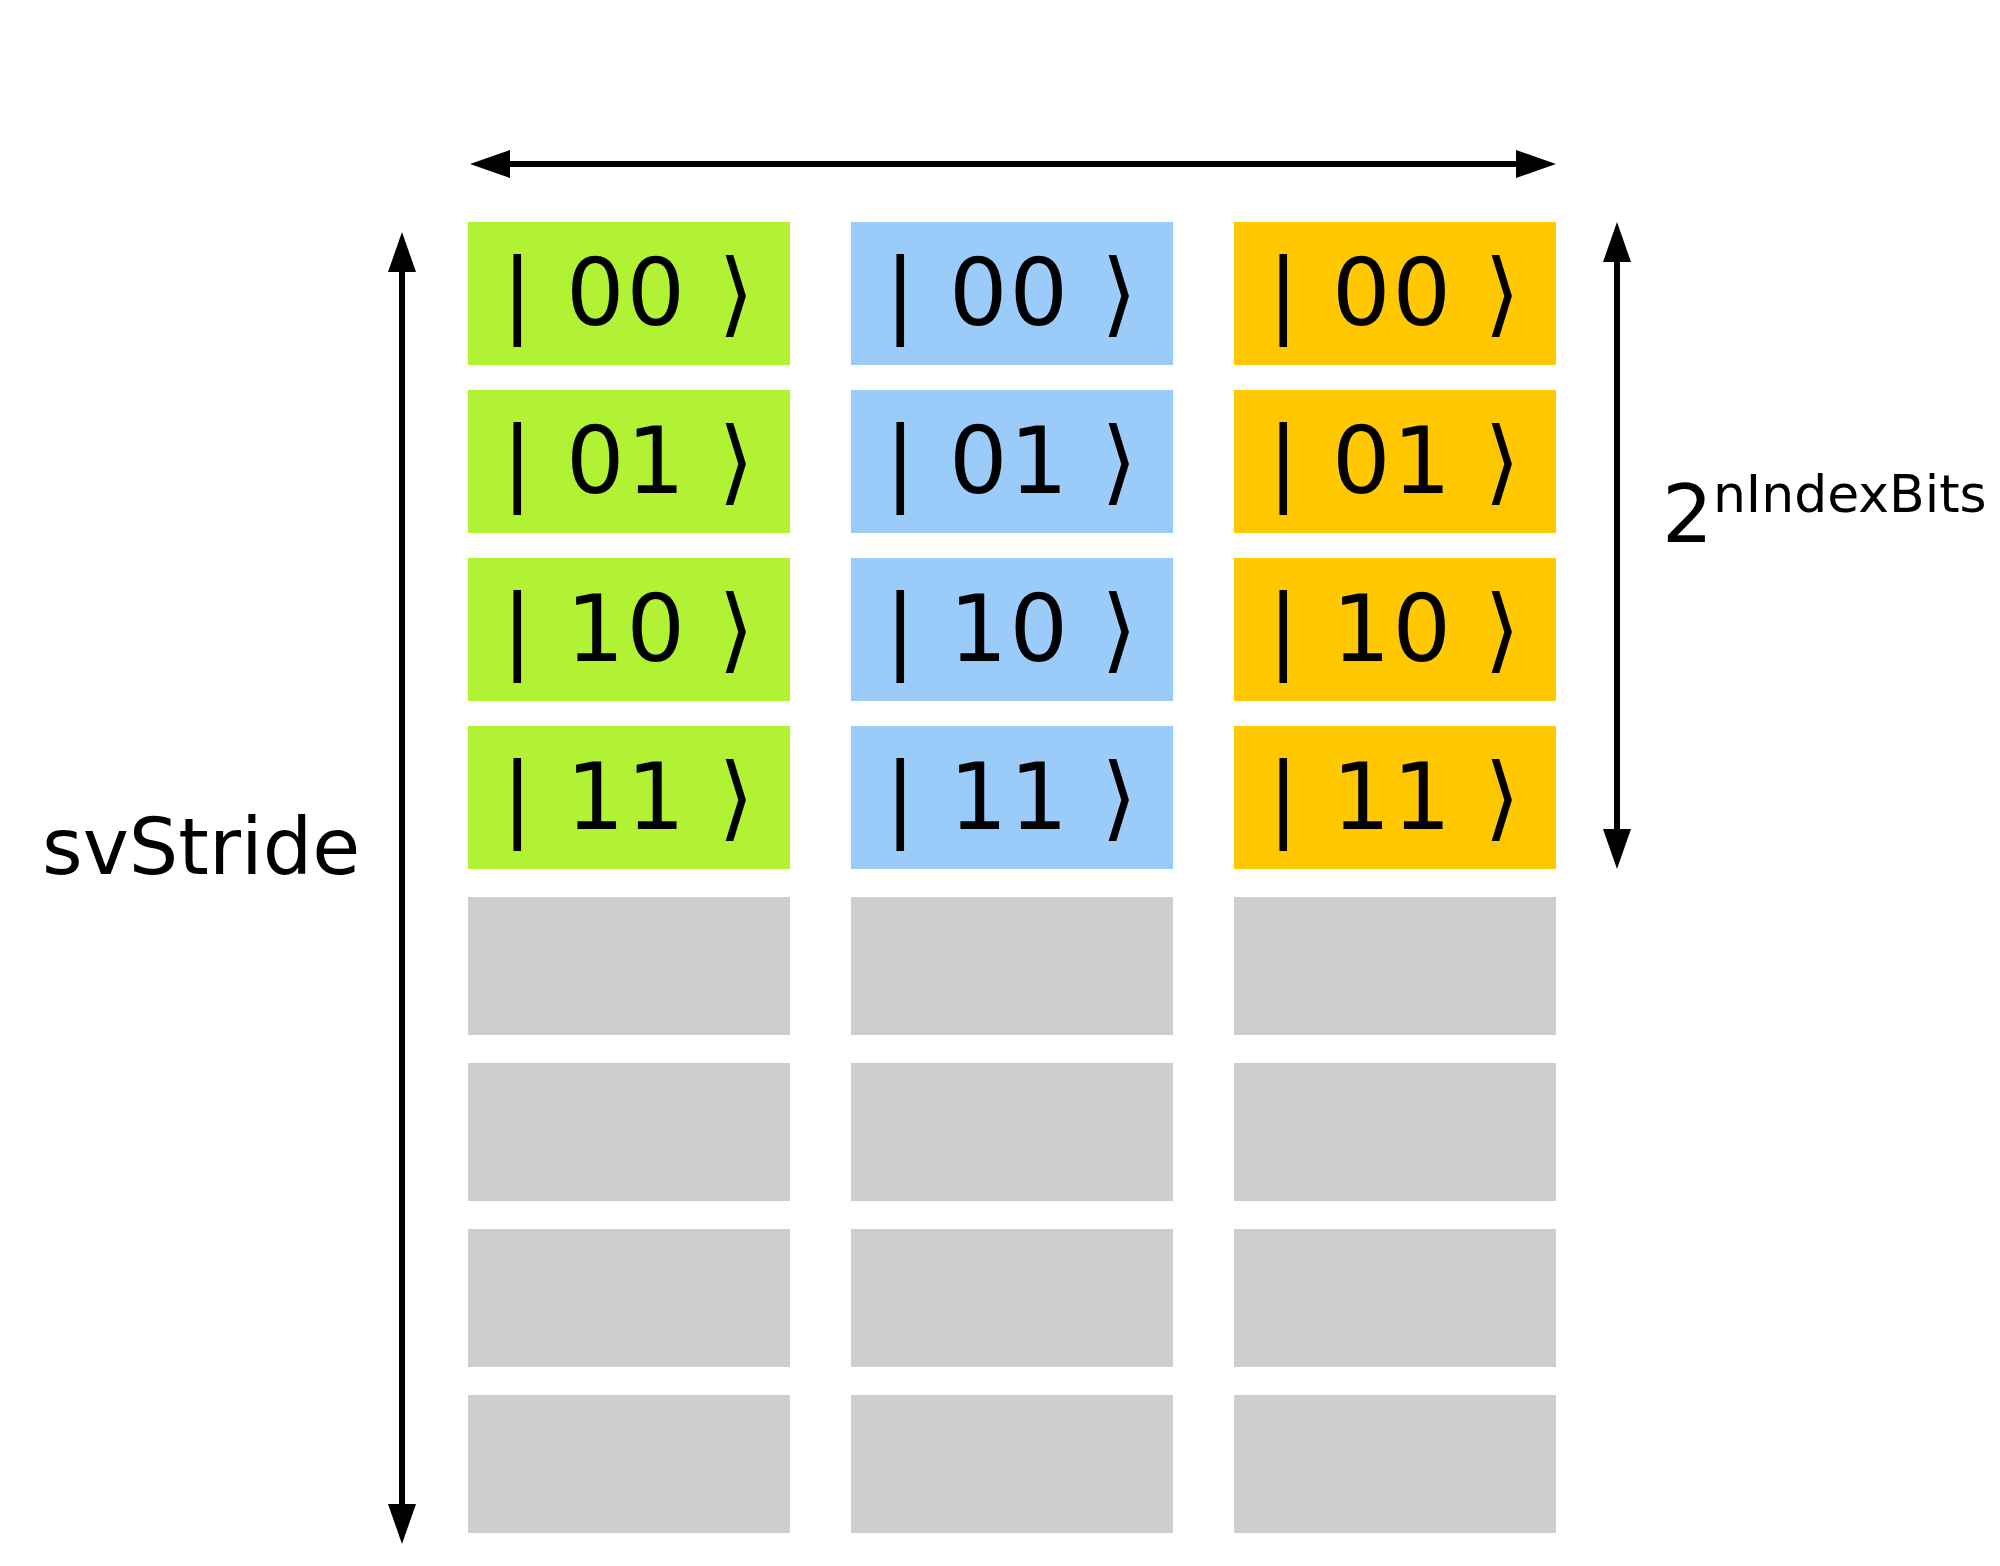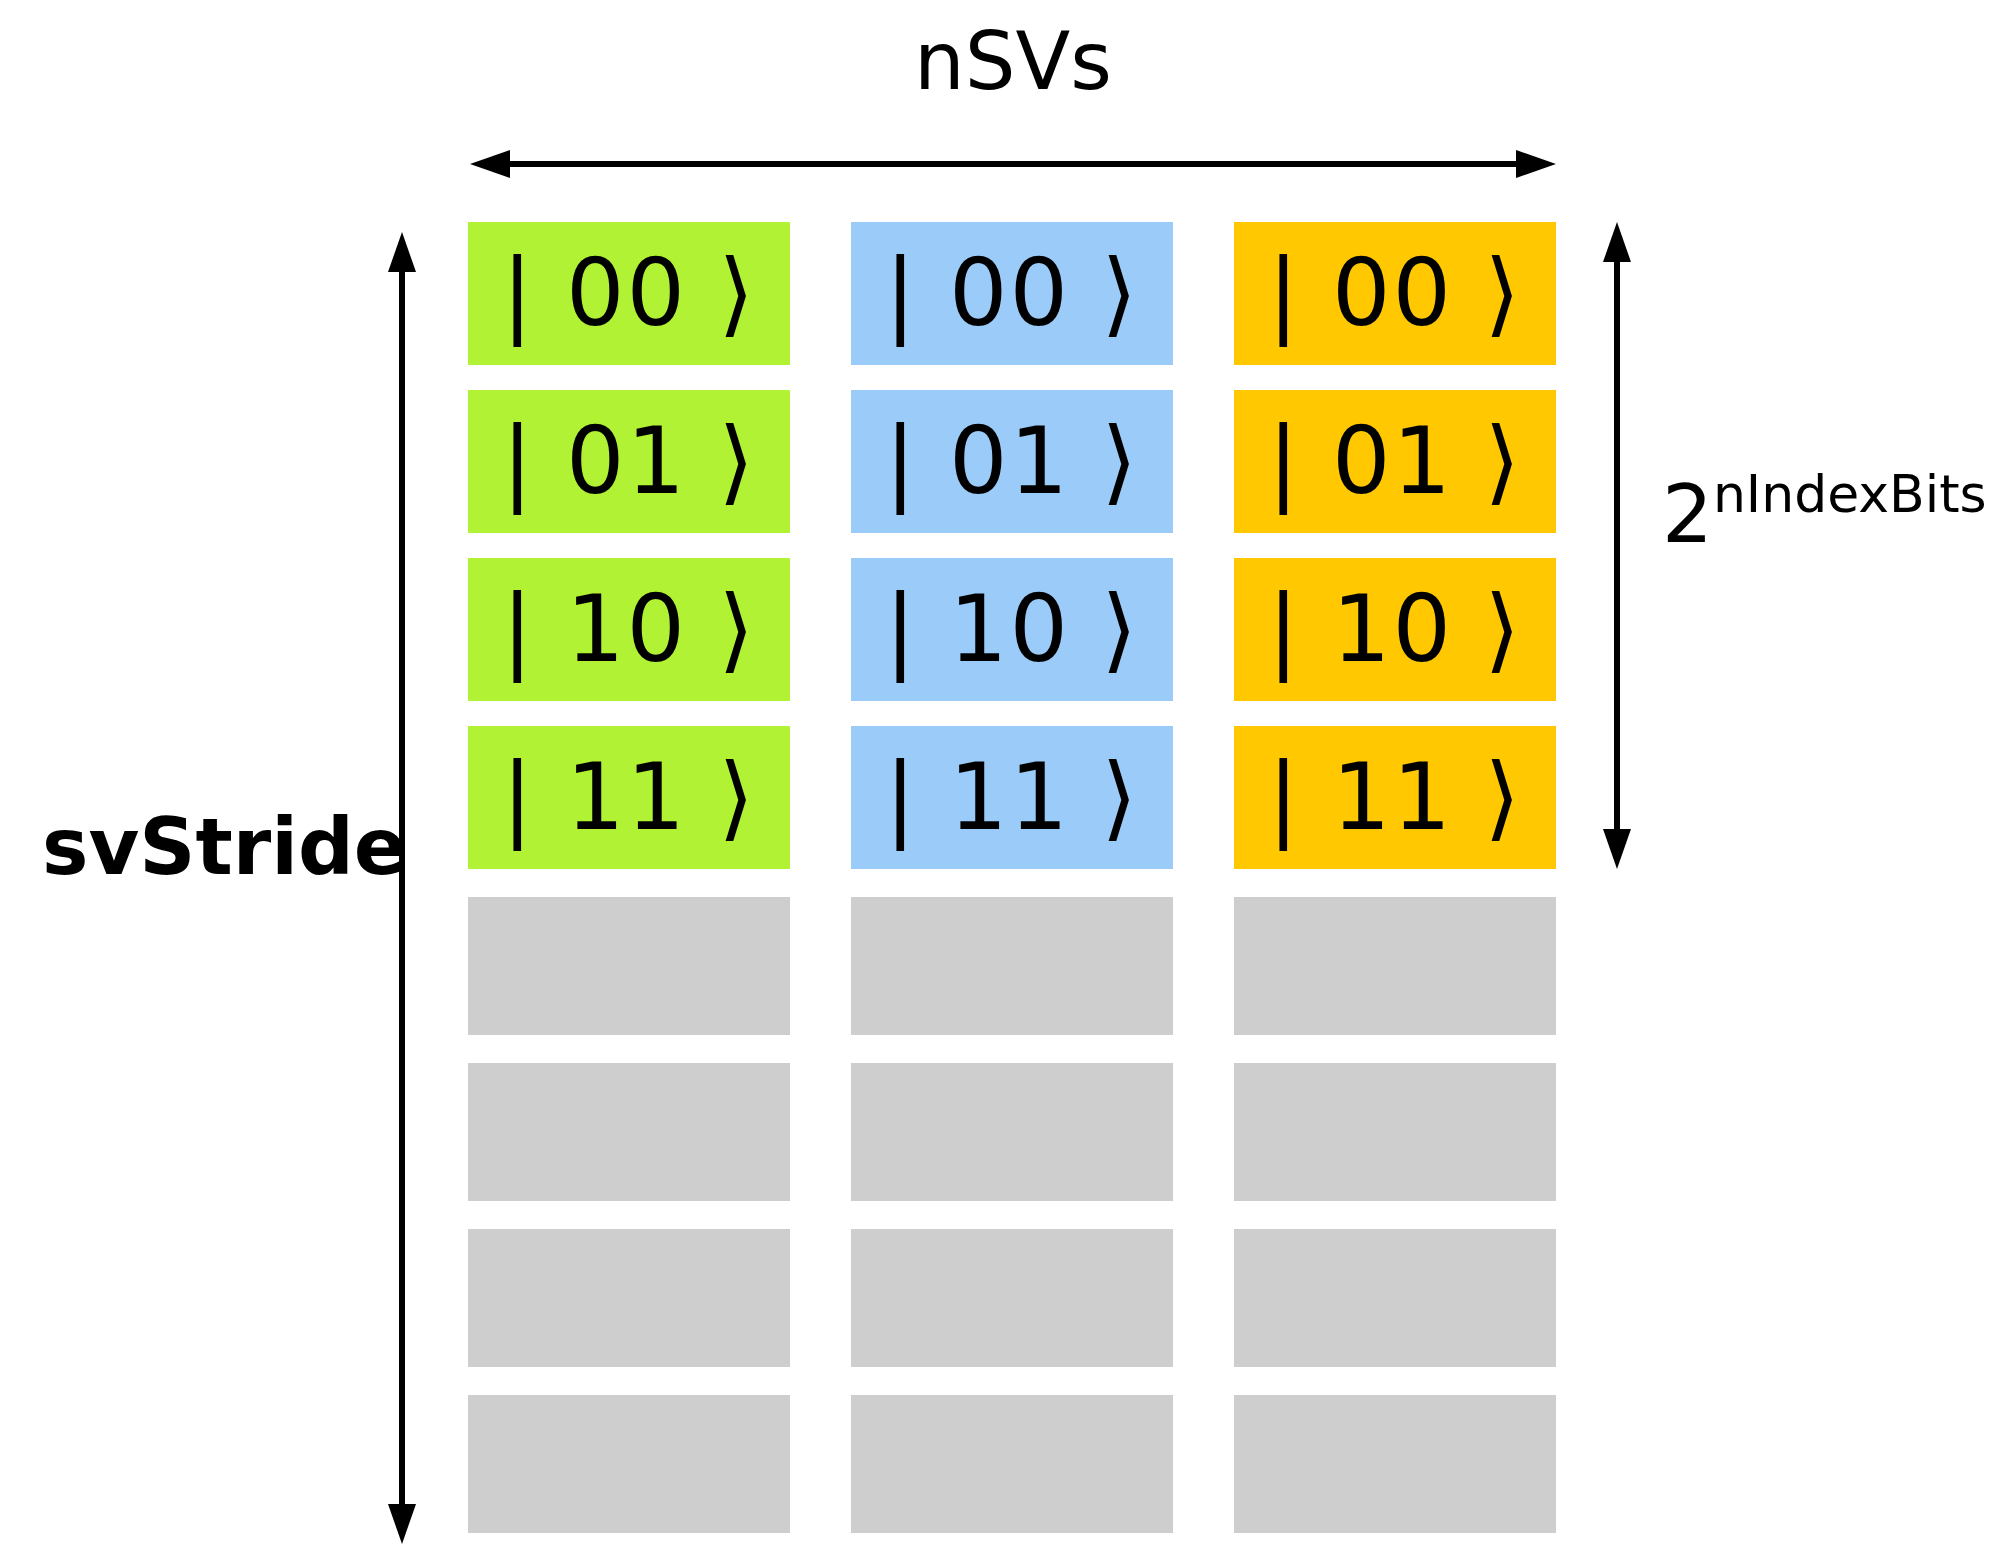--- a/index.html
+++ b/index.html
@@ -32,21 +32,20 @@
     width: 400px;
     text-align: center;
     font-size: 80px;
     line-height: 1;
   }
   #left-label {
     left: 42px;
     top: 808px;
     font-size: 78px;
     line-height: 1;
-    font-weight: bold;
   }
   #right-label {
     left: 1662px;
     top: 468px;
     line-height: 1;
   }
   #right-label .rl-base {
     font-size: 80px;
   }
   #right-label .rl-exp {
@@ -84,21 +83,20 @@
       <polygon points="402,1544 388,1504 416,1504" fill="#000000"></polygon>
     </g>
 
     <g class="arrow">
       <line x1="1617" y1="254" x2="1617" y2="837" stroke="#000000" stroke-width="6"></line>
       <polygon points="1617,222 1603,262 1631,262" fill="#000000"></polygon>
       <polygon points="1617,869 1603,829 1631,829" fill="#000000"></polygon>
     </g>
   </svg>
 
-  <div id="top-label" class="label">nSVs</div>
 
   <div id="left-label" class="label">svStride</div>
 
   <div id="right-label" class="label"><span class="rl-base">2</span><span class="rl-exp">nIndexBits</span></div>
 
   <div id="grid">
       <div class="cell" style="left: 468px; top: 222px; width: 322px; height: 143px; background: rgb(177, 242, 52);">| 00 ⟩</div>
       <div class="cell" style="left: 468px; top: 390px; width: 322px; height: 143px; background: rgb(177, 242, 52);">| 01 ⟩</div>
       <div class="cell" style="left: 468px; top: 558px; width: 322px; height: 143px; background: rgb(177, 242, 52);">| 10 ⟩</div>
       <div class="cell" style="left: 468px; top: 726px; width: 322px; height: 143px; background: rgb(177, 242, 52);">| 11 ⟩</div>

